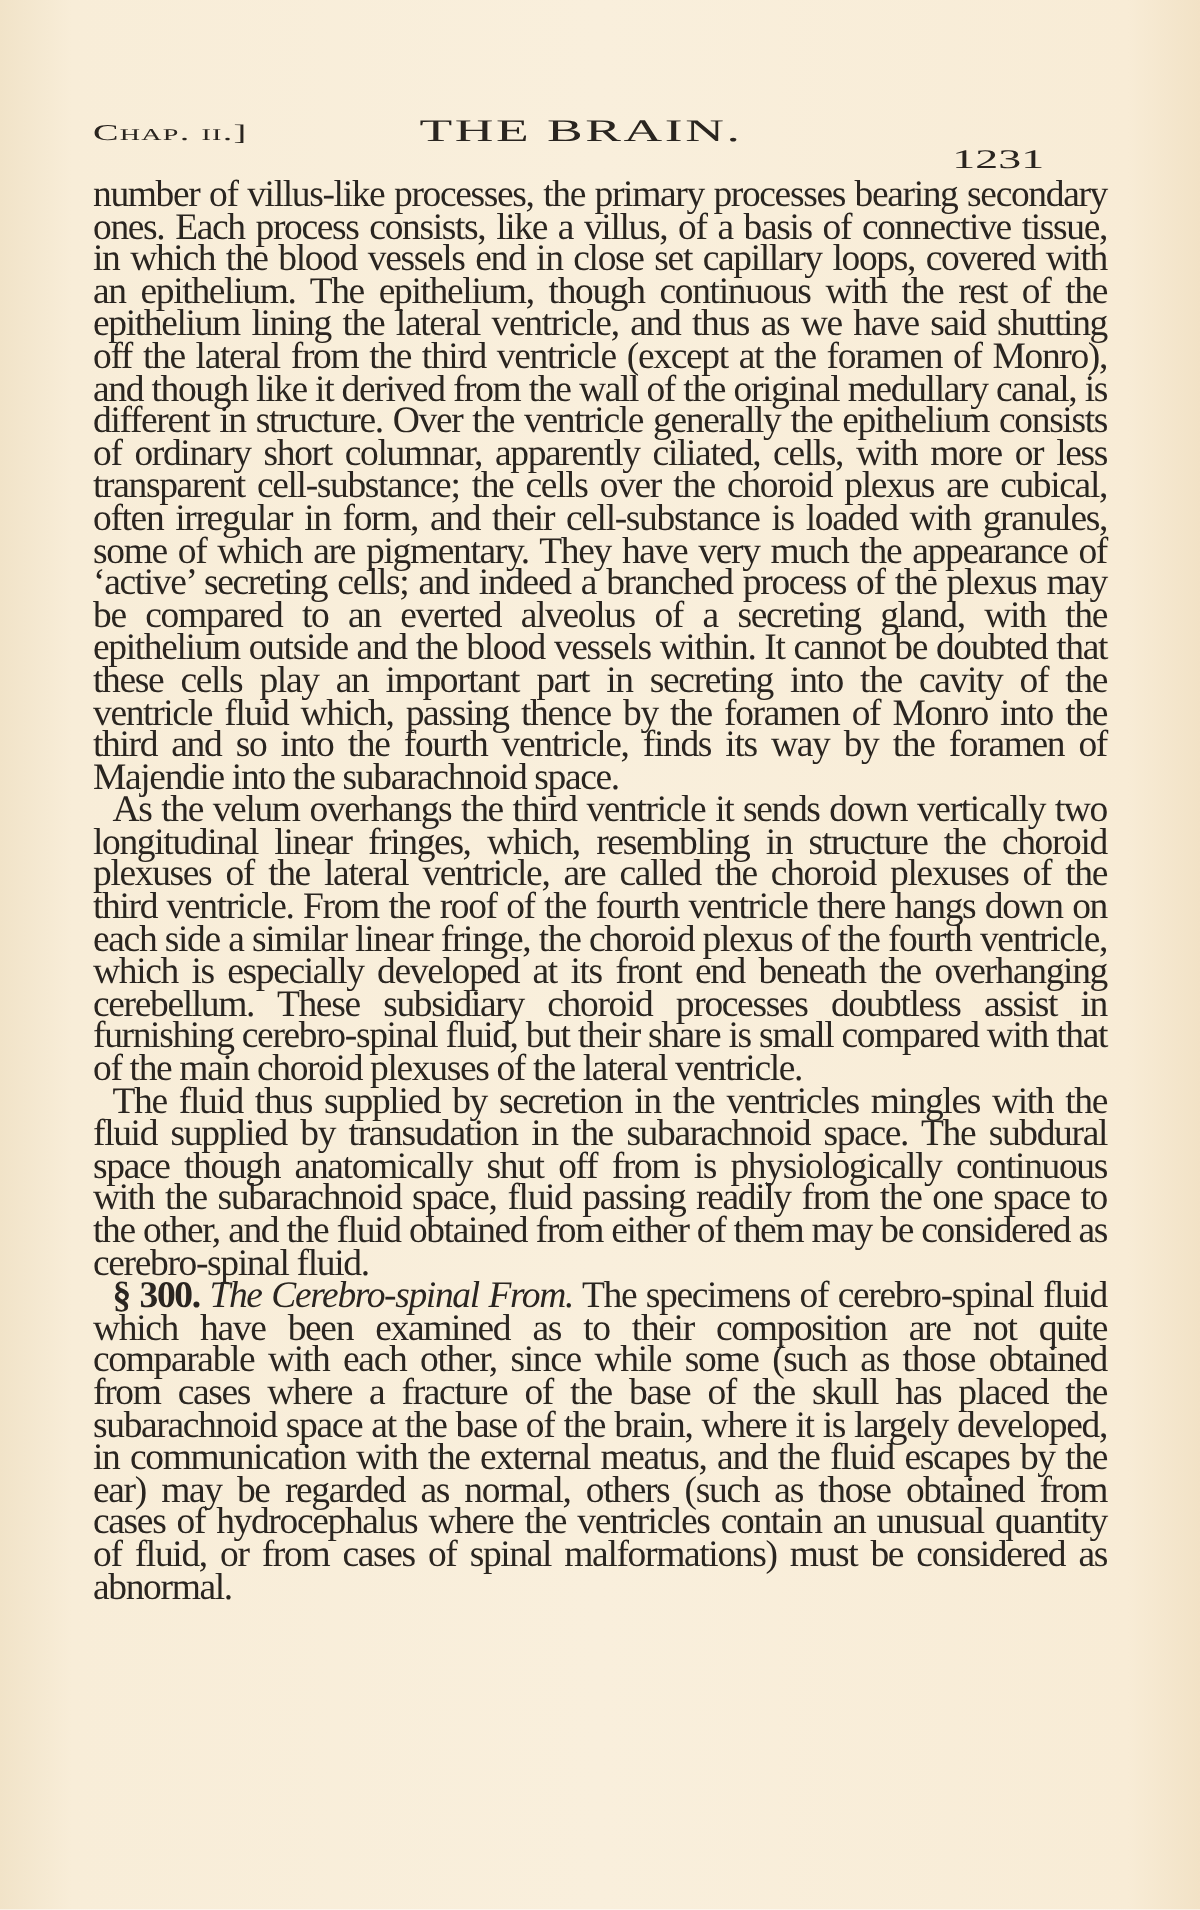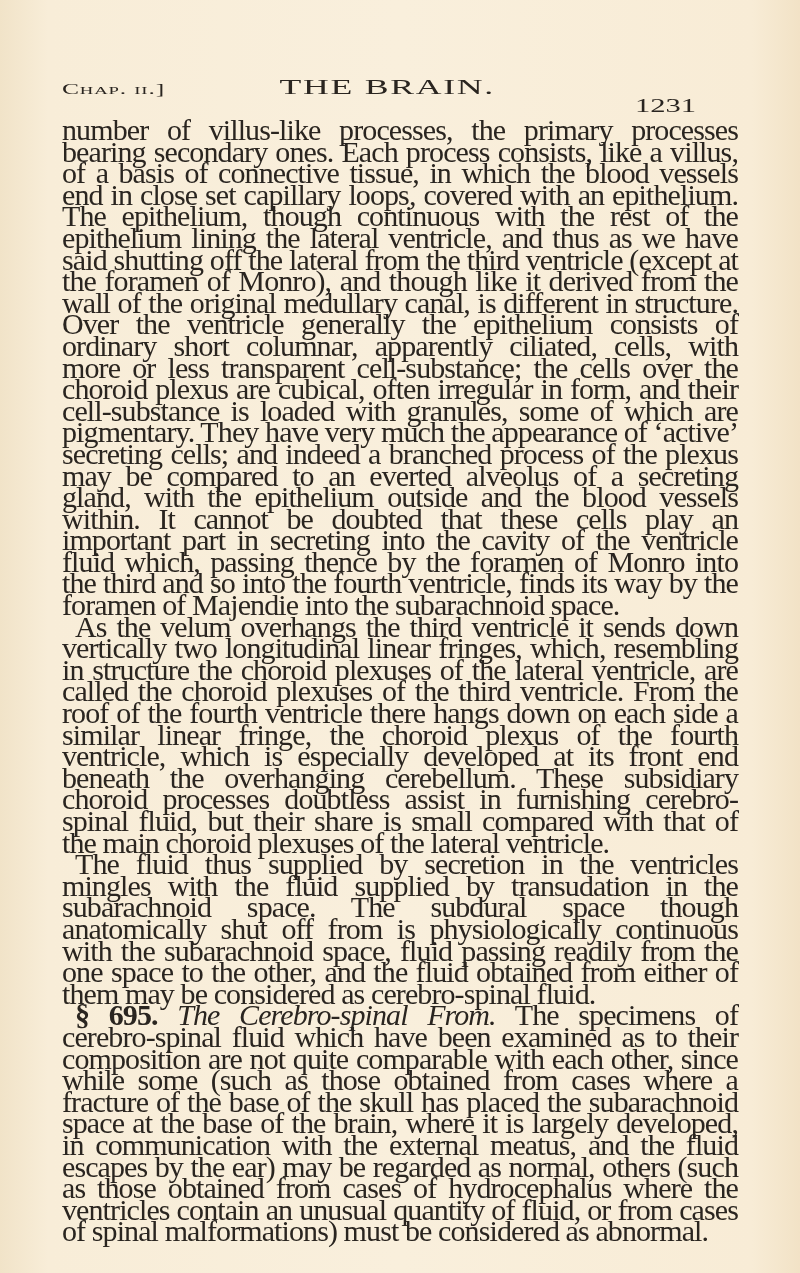--- a/index.html
+++ b/index.html
@@ -80,24 +80,24 @@
 <body>
 
 <div class="page">
 
   <div class="running-head-wrap" style="transform: scaleX(1.7); transform-origin: 0 0;">
     <span class="rh-left" style="position:absolute; left:0; top:6px; font-size:15px; font-family:'Liberation Serif',serif;">Chap. ii.]</span>
     <span class="rh-center" style="position:absolute; left:128px; top:0; font-size:21px; font-family:'Liberation Serif',serif;">THE BRAIN.</span>
     <span class="rh-right" style="position:absolute; left:337px; top:21px; font-size:18px; font-family:'Liberation Serif',serif;">1231</span>
   </div>
 
-  <div class="text-block" style="transform: none; width: 676px; left: 62px; font-size: 30px; line-height: 21.6px; letter-spacing: -0.9px; word-spacing: 0px; font-stretch: condensed;">
+  <div class="text-block" style="transform: none; width: 676px; left: 62px; font-size: 25px; line-height: 21.6px; letter-spacing: -0.9px; word-spacing: 0px; font-stretch: condensed;">
     <p>number of villus-like processes, the primary processes bearing secondary ones. Each process consists, like a villus, of a basis of connective tissue, in which the blood vessels end in close set capillary loops, covered with an epithelium. The epithelium, though continuous with the rest of the epithelium lining the lateral ventricle, and thus as we have said shutting off the lateral from the third ventricle (except at the foramen of Monro), and though like it derived from the wall of the original medullary canal, is different in structure. Over the ventricle generally the epithelium consists of ordinary short columnar, apparently ciliated, cells, with more or less transparent cell-substance; the cells over the choroid plexus are cubical, often irregular in form, and their cell-substance is loaded with granules, some of which are pigmentary. They have very much the appearance of ‘active’ secreting cells; and indeed a branched process of the plexus may be compared to an everted alveolus of a secreting gland, with the epithelium outside and the blood vessels within. It cannot be doubted that these cells play an important part in secreting into the cavity of the ventricle fluid which, passing thence by the foramen of Monro into the third and so into the fourth ventricle, finds its way by the foramen of Majendie into the subarachnoid space.</p>
     <p class="indent">As the velum overhangs the third ventricle it sends down vertically two longitudinal linear fringes, which, resembling in structure the choroid plexuses of the lateral ventricle, are called the choroid plexuses of the third ventricle. From the roof of the fourth ventricle there hangs down on each side a similar linear fringe, the choroid plexus of the fourth ventricle, which is especially developed at its front end beneath the overhanging cerebellum. These subsidiary choroid processes doubtless assist in furnishing cerebro-spinal fluid, but their share is small compared with that of the main choroid plexuses of the lateral ventricle.</p>
     <p class="indent">The fluid thus supplied by secretion in the ventricles mingles with the fluid supplied by transudation in the subarachnoid space. The subdural space though anatomically shut off from is physiologically continuous with the subarachnoid space, fluid passing readily from the one space to the other, and the fluid obtained from either of them may be considered as cerebro-spinal fluid.</p>
     <p class="indent">
-      <span class="sec-num">§ 695.</span>
+      <span class="sec-num">§ 300.</span>
       <span class="sec-title">The Cerebro-spinal From.</span>
       <span>The specimens of cerebro-spinal fluid which have been examined as to their composition are not quite comparable with each other, since while some (such as those obtained from cases where a fracture of the base of the skull has placed the subarachnoid space at the base of the brain, where it is largely developed, in communication with the external meatus, and the fluid escapes by the ear) may be regarded as normal, others (such as those obtained from cases of hydrocephalus where the ventricles contain an unusual quantity of fluid, or from cases of spinal malformations) must be considered as abnormal.</span>
     </p>
   </div>
 
 </div>
 
 </body></html>

